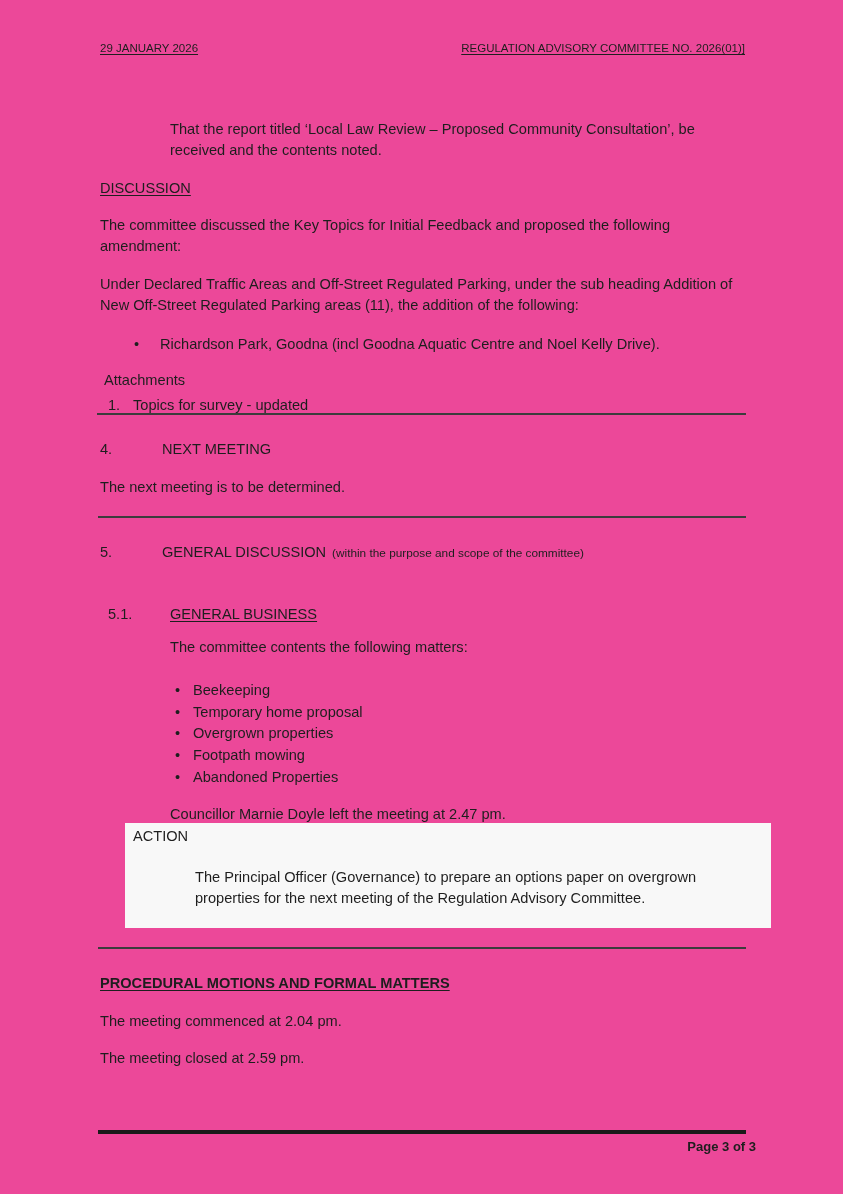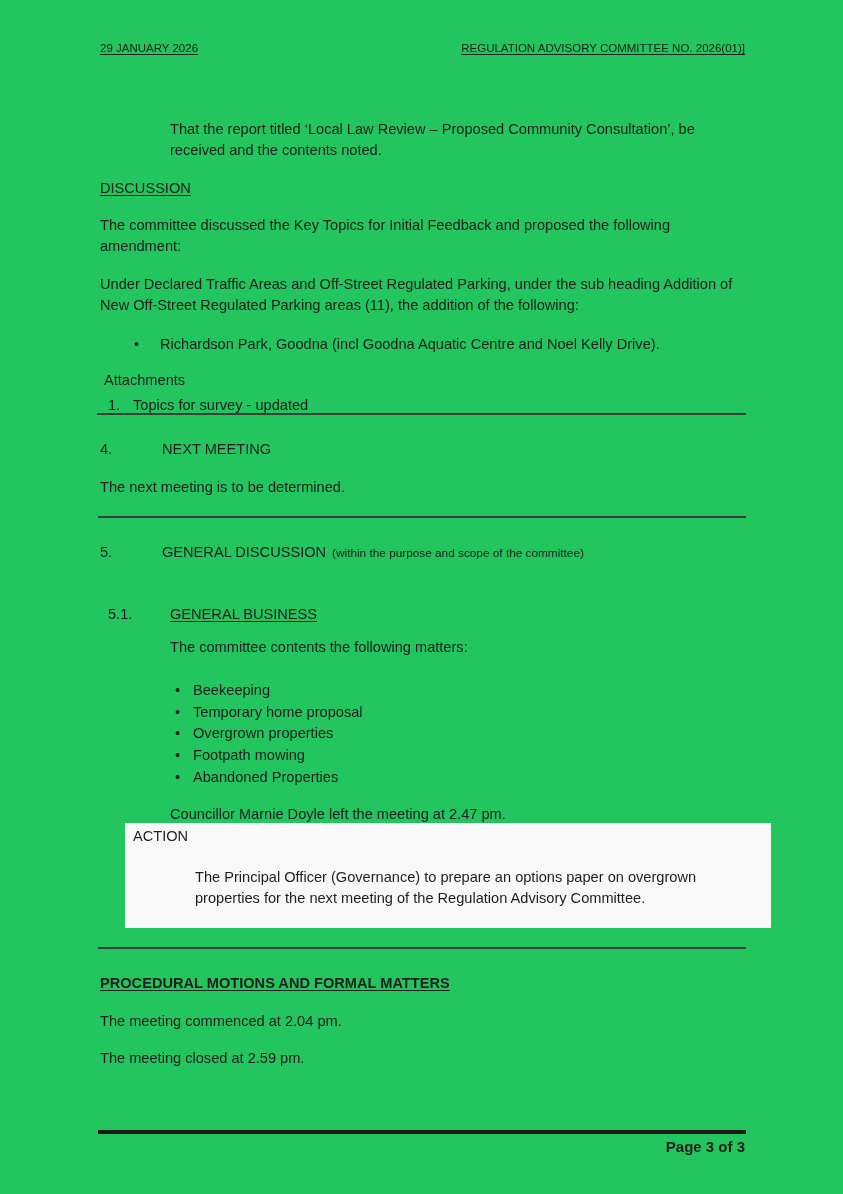--- a/index.html
+++ b/index.html
@@ -1,19 +1,19 @@
 <!DOCTYPE html>
 <html><head>
 <meta charset="utf-8">
 <style>
   html,body{margin:0;padding:0;background:#ffffff;}
   .page{
     position:relative;
     width:843px;height:1194px;
-    background:#22c55e;
+    background:#ec4899;
     font-family:"Liberation Sans", sans-serif;
     color:#1e1e1e;
     font-size:14.6px;
     line-height:21px;
     overflow:hidden;
     text-decoration:underline;
   }
   .abs{position:absolute;}
   .u{text-decoration:underline;text-underline-offset:2px;text-decoration-thickness:1px;}
   .b{font-weight:bold;text-align:center;}
@@ -103,15 +103,15 @@
     <div class="abs" style="left:8px;top:3px;">ACTION</div>
     <div class="abs" style="left:70px;top:44px;width:562px;">The Principal Officer (Governance) to prepare an options paper on overgrown properties for the next meeting of the Regulation Advisory Committee.</div>
   </div>
   <div class="rule" style="left:98px;top:947px;width:648px;"></div>
 
   <div class="abs b u" style="left:100px;top:973px;">PROCEDURAL MOTIONS AND FORMAL MATTERS</div>
   <div class="abs" style="left:100px;top:1011px;width:645px;">The meeting commenced at 2.04 pm.</div>
   <div class="abs" style="left:100px;top:1048px;width:645px;">The meeting closed at 2.59 pm.</div>
 
   <div class="rule-thick" style="left:98px;top:1130px;width:648px;"></div>
-  <div class="abs b" style="right:98px;top:1136px;font-size:15px;">Page 3 of 3</div>
+  <div class="abs b" style="right:87px;top:1136px;font-size:13px;">Page 3 of 3</div>
 
 </div>
 
 </body></html>

